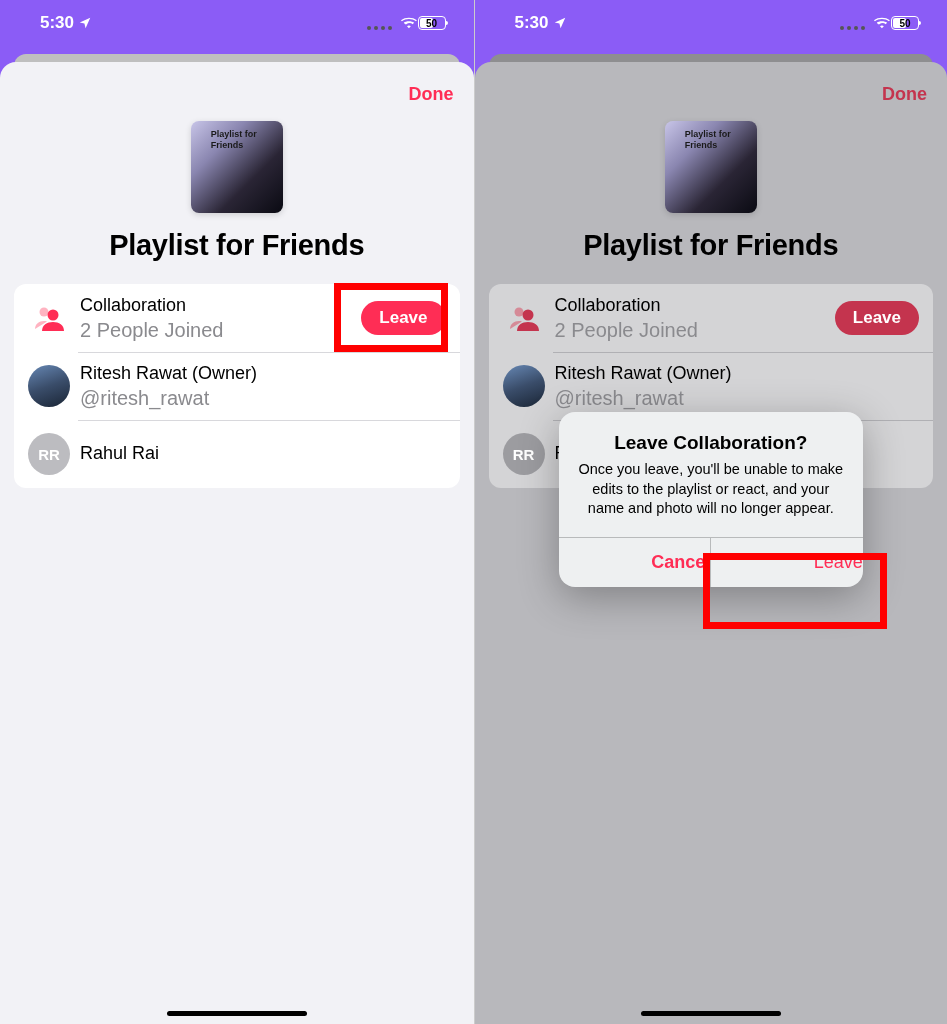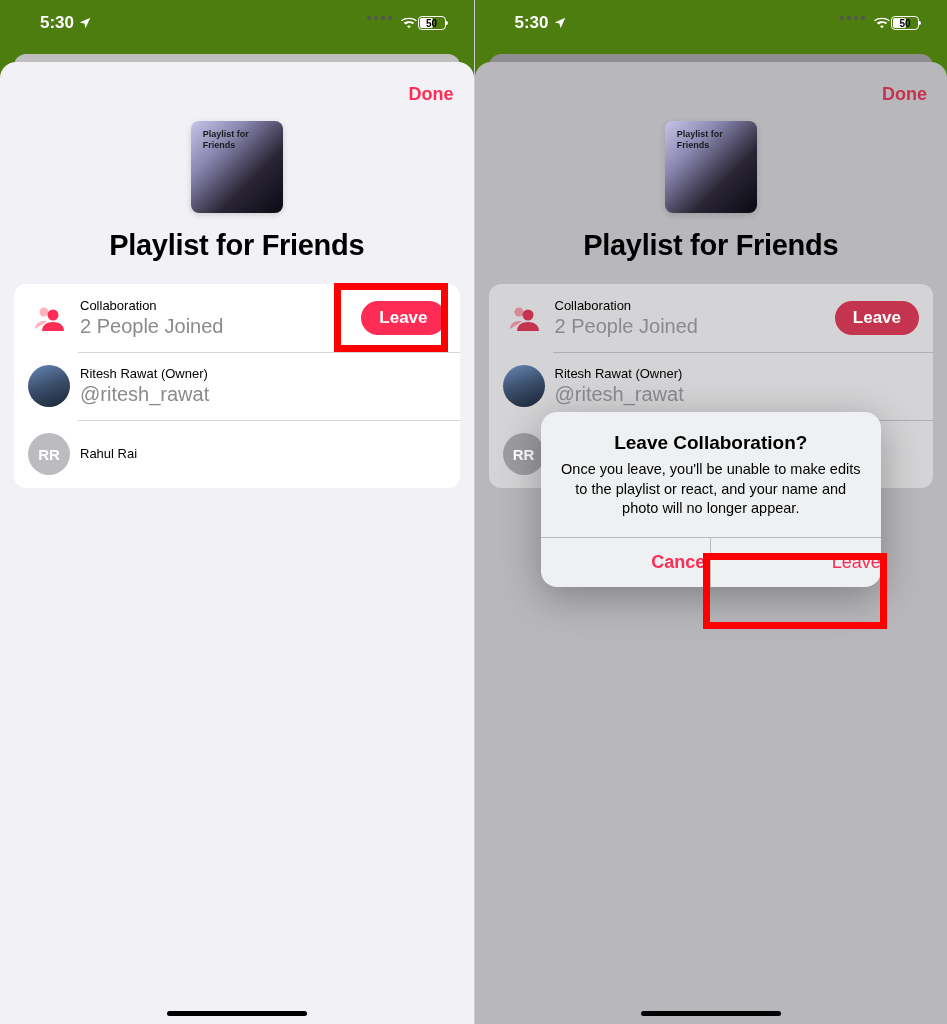--- a/index.html
+++ b/index.html
@@ -1,50 +1,50 @@
 <!DOCTYPE html>
 <html><head>
   <meta charset="utf-8">
   <style>
     * { margin: 0; padding: 0; box-sizing: border-box; font-family: -apple-system, BlinkMacSystemFont, "Segoe UI", Helvetica, Arial, sans-serif; }
     body { display: flex; width: 947px; height: 1024px; background: #fff; }
-    .phone { width: 473.5px; height: 1024px; background: #4d7c0f; position: relative; overflow: hidden; }
+    .phone { width: 473.5px; height: 1024px; background: #8b5cf6; position: relative; overflow: hidden; }
     .phone + .phone { border-left: 1px solid #ccc; }
     .status-bar { height: 46px; display: flex; justify-content: space-between; align-items: center; padding: 0 28px 0 40px; color: #fff; font-size: 17px; font-weight: 600; }
     .status-left { display: flex; align-items: center; gap: 4px; }
-    .status-right { display: flex; align-items: flex-start; }
+    .status-right { display: flex; align-items: flex-end; }
     .dots { display: flex; gap: 3px; margin-right: 8px; }
     .dot { width: 4px; height: 4px; border-radius: 50%; background: #555; }
     .card-back { position: absolute; top: 54px; left: 14px; right: 14px; height: 20px; background: #bfbfbf; border-radius: 12px 12px 0 0; }
     .sheet { position: absolute; top: 62px; left: 0; right: 0; bottom: 0; background: #f2f2f6; border-radius: 16px 16px 0 0; padding-top: 16px; }
     .sheet.dimmed { background: #b8b8bc; }
     .nav-header { display: flex; justify-content: flex-end; padding: 6px 20px 10px; }
     .done-btn { color: #ff2d55; font-size: 18px; font-weight: 600; background: none; border: none; cursor: pointer; }
     .artwork-wrap { display: flex; justify-content: center; margin-top: 6px; }
     .artwork { width: 92px; height: 92px; border-radius: 8px; background: linear-gradient(135deg, #c8c5e8 0%, #8a86b0 30%, #2a2535 65%, #0a0a12 100%); position: relative; box-shadow: 0 2px 6px rgba(0,0,0,0.15); }
-    .artwork-text { position: absolute; top: 8px; left: 12px; font-size: 9px; font-weight: 600; color: #1a1a1a; line-height: 1.2; }
+    .artwork-text { position: absolute; top: 8px; left: 20px; font-size: 9px; font-weight: 600; color: #1a1a1a; line-height: 1.2; }
     .playlist-title { text-align: center; font-size: 29px; font-weight: 700; margin-top: 16px; color: #000; letter-spacing: -0.3px; }
     .dimmed .playlist-title { color: #000; }
     .list { margin: 22px 14px 0; background: #fff; border-radius: 12px; overflow: hidden; }
     .dimmed .list { background: #d4d4d6; }
     .row { display: flex; align-items: center; min-height: 68px; padding: 10px 14px; position: relative; }
     .row + .row::before { content: ""; position: absolute; top: 0; left: 64px; right: 0; height: 1px; background: #d8d8dc; }
     .dimmed .row + .row::before { background: #b0b0b4; }
     .row-icon { width: 42px; height: 42px; display: flex; align-items: center; justify-content: center; flex-shrink: 0; margin-right: 10px; }
     .row-body { flex: 1; min-width: 0; }
-    .row-title { font-size: 13px; color: #000; line-height: 1.3; }
+    .row-title { font-size: 18px; color: #000; line-height: 1.3; }
     .row-sub { font-size: 20px; color: #8a8a8e; margin-top: 1px; }
     .leave-pill { background: #ff2d55; color: #fff; font-size: 17px; font-weight: 600; border: none; border-radius: 18px; padding: 7px 18px; cursor: pointer; }
     .dimmed .leave-pill { background: #c4344e; }
     .avatar { width: 42px; height: 42px; border-radius: 50%; background: linear-gradient(135deg, #5a6b8a, #2a3545); display: flex; align-items: center; justify-content: center; color: #fff; font-size: 14px; font-weight: 700; flex-shrink: 0; margin-right: 10px; overflow:hidden; }
     .avatar.photo { background: linear-gradient(160deg, #6788b5 0%, #3a4d6a 50%, #1a2535 100%); }
     .avatar.gray { background: #bcbcc0; color: #fff; font-size: 15px; }
     .highlight-box { position: absolute; border: 7px solid #ff0000; pointer-events: none; z-index: 10; }
     .home-indicator { position: absolute; bottom: 8px; left: 50%; transform: translateX(-50%); width: 140px; height: 5px; background: #000; border-radius: 3px; }
-    .alert { position: absolute; left: 50%; transform: translateX(-50%); top: 350px; width: 340px; background: #eef0f1; border-radius: 16px; overflow: hidden; box-shadow: 0 10px 40px rgba(0,0,0,0.3); z-index: 5; }
+    .alert { position: absolute; left: 50%; transform: translateX(-50%); top: 350px; width: 304px; background: #eef0f1; border-radius: 16px; overflow: hidden; box-shadow: 0 10px 40px rgba(0,0,0,0.3); z-index: 5; }
     .alert-content { padding: 20px 16px 18px; text-align: center; }
     .alert-title { font-size: 19px; font-weight: 600; color: #000; margin-bottom: 6px; }
     .alert-msg { font-size: 14.5px; color: #000; line-height: 1.35; }
     .alert-buttons { display: flex; border-top: 0.5px solid #b8babb; }
     .alert-btn { flex: 1; background: none; border: none; padding: 14px 0; font-size: 18px; color: #ff2d55; cursor: pointer; text-align: right; }
     .alert-btn.cancel { font-weight: 600; }
     .alert-btn + .alert-btn { border-left: 0.5px solid #b8babb; }
     svg { display: block; }
   </style>
 </head>

